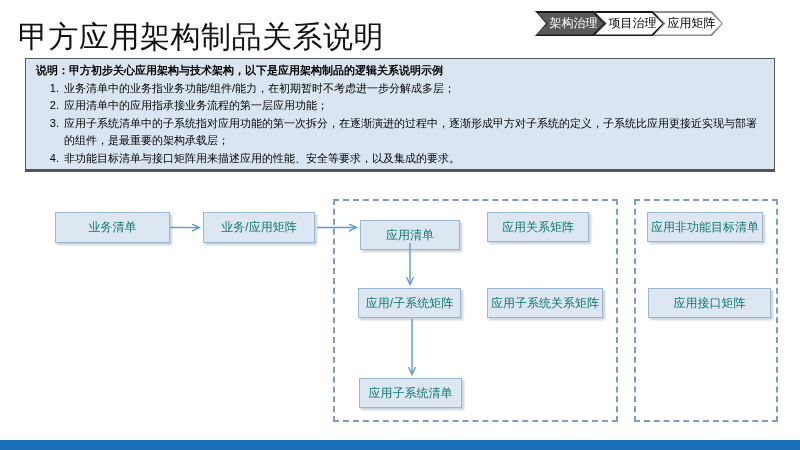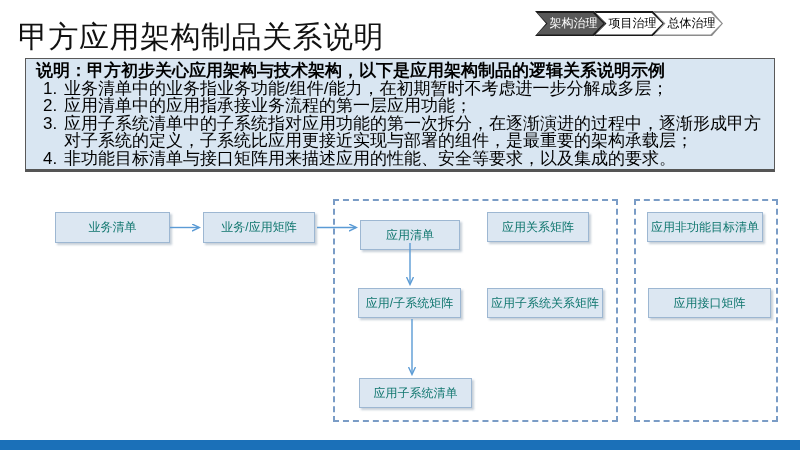--- a/index.html
+++ b/index.html
@@ -32,21 +32,21 @@
   }
   .chev.rest .chev-label{padding-left:7px;}
   .chev.active .chev-in{background:#595959;}
   .chev.active .chev-label{color:#ffffff;}
   .chev.light .chev-bg{background:#8c8c8c;}
   
   .note{
     position:absolute;left:25px;top:58px;width:750px;height:114px;
     background:#d9e6f2;border:1px solid #595959;border-bottom:3px solid #555555;
     box-sizing:border-box;padding:3px 10px 0 10px;
-    font-size:17px;line-height:17.5px;color:#000;
+    font-size:11px;line-height:17.5px;color:#000;
   }
   .note-heading{font-weight:bold;}
   .note ol{margin:0;padding:0 0 0 26px;}
   .note ol li{padding-left:2px;}
   
   .node{
     position:absolute;box-sizing:border-box;
     background:#dce7f2;border:1px solid #9db7d2;
     box-shadow:1.5px 1.5px 2px rgba(130,150,170,0.45);
     display:flex;align-items:center;justify-content:center;
@@ -75,21 +75,21 @@
     <div class="chev-label">架构治理</div>
   </div>
   <div class="chev rest">
     <div class="chev-bg"></div>
     <div class="chev-in"></div>
     <div class="chev-label">项目治理</div>
   </div>
   <div class="chev rest light">
     <div class="chev-bg"></div>
     <div class="chev-in"></div>
-    <div class="chev-label">总体治理</div>
+    <div class="chev-label">应用矩阵</div>
   </div>
 </div>
 
 <div class="note">
   <div class="note-heading">说明：甲方初步关心应用架构与技术架构，以下是应用架构制品的逻辑关系说明示例</div>
   <ol>
     <li>业务清单中的业务指业务功能/组件/能力，在初期暂时不考虑进一步分解成多层；</li>
     <li>应用清单中的应用指承接业务流程的第一层应用功能；</li>
     <li>应用子系统清单中的子系统指对应用功能的第一次拆分，在逐渐演进的过程中，逐渐形成甲方对子系统的定义，子系统比应用更接近实现与部署的组件，是最重要的架构承载层；</li>
     <li>非功能目标清单与接口矩阵用来描述应用的性能、安全等要求，以及集成的要求。</li>
@@ -98,21 +98,21 @@
 
 <div class="group" style="left:333px;top:199px;width:285px;height:223px;"></div>
 <div class="group" style="left:634px;top:199px;width:144px;height:223px;"></div>
 
 <div class="node" style="left:55px;top:212px;width:115px;height:31px;">业务清单</div>
 <div class="node" style="left:203px;top:212px;width:112px;height:31px;">业务/应用矩阵</div>
 <div class="node" style="left:360px;top:220px;width:100px;height:30px;">应用清单</div>
 <div class="node" style="left:487px;top:212px;width:102px;height:30px;">应用关系矩阵</div>
 <div class="node" style="left:358px;top:288px;width:103px;height:30px;">应用/子系统矩阵</div>
 <div class="node" style="left:487px;top:288px;width:116px;height:30px;">应用子系统关系矩阵</div>
-<div class="node" style="left:359px;top:378px;width:113px;height:30px;">应用子系统清单</div>
+<div class="node" style="left:359px;top:378px;width:103px;height:30px;">应用子系统清单</div>
 <div class="node" style="left:647px;top:212px;width:116px;height:30px;">应用非功能目标清单</div>
 <div class="node" style="left:648px;top:288px;width:123px;height:30px;">应用接口矩阵</div>
 
 <svg class="arrows" width="800" height="450">
   <defs>
     <marker id="ah" markerWidth="9" markerHeight="8" refX="7" refY="4" orient="auto" markerUnits="userSpaceOnUse">
       <path d="M0,0.5 L7.5,4 L0,7.5" fill="none" stroke="#5b9bd5" stroke-width="1.4"></path>
     </marker>
   </defs>
   <line x1="170" y1="227.5" x2="199" y2="227.5" stroke="#5b9bd5" stroke-width="1.4" marker-end="url(#ah)"></line>

